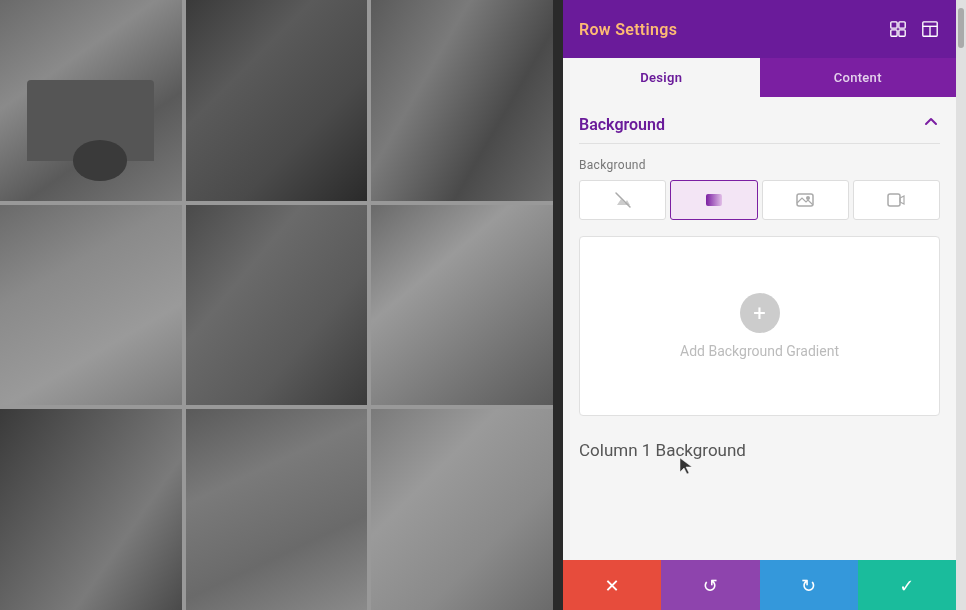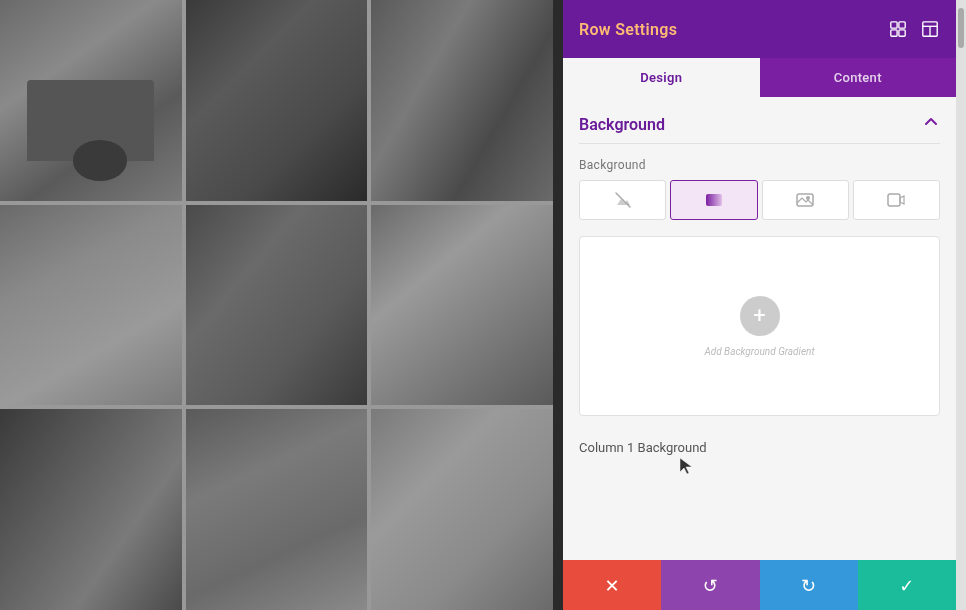--- a/index.html
+++ b/index.html
@@ -229,27 +229,26 @@
       display: flex;
       align-items: center;
       justify-content: center;
       color: white;
       font-size: 22px;
       margin-bottom: 10px;
     }
 
     .gradient-add-label {
       color: #bbb;
-      font-size: 10px;
-      font-style: italic;
+      font-size: 14px;
     }
 
     
     .col-bg-label {
-      font-size: 13px;
+      font-size: 17px;
       color: #555;
       padding: 8px 0;
     }
 
     
     .bottom-toolbar {
       display: flex;
       height: 50px;
     }
 

